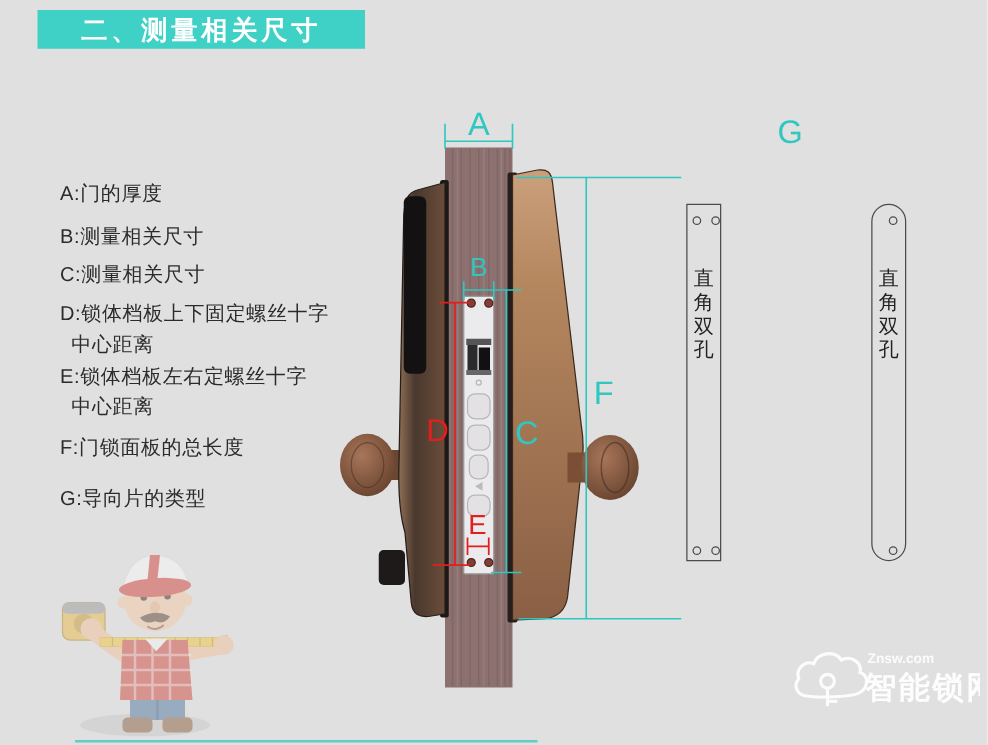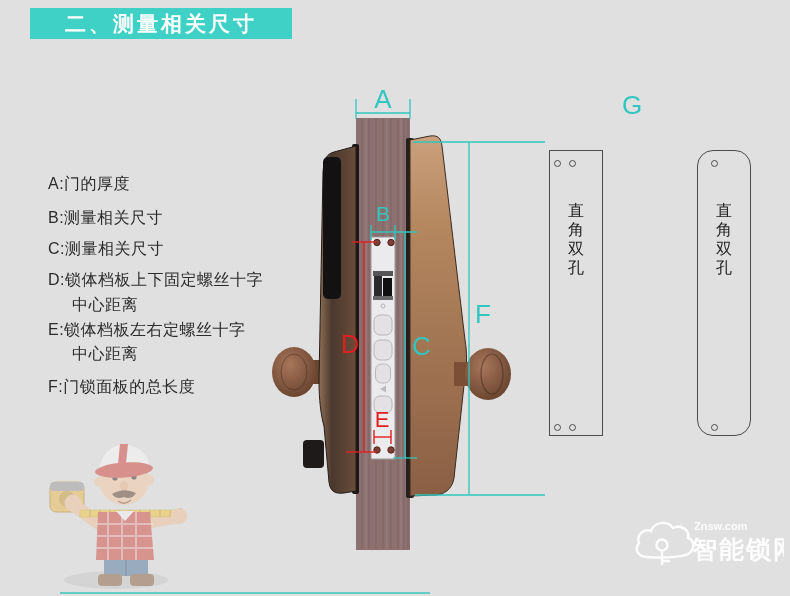--- a/index.html
+++ b/index.html
@@ -7,28 +7,28 @@
     position:relative;width:790px;height:596px;background:#e0e0e0;
     overflow:hidden;font-family:"Liberation Sans",sans-serif;
   }
   .header{
     position:absolute;left:30px;top:8px;width:262px;height:31px;
     background:#3fd1c6;color:#ffffff;font-size:21px;font-weight:bold;
     display:flex;align-items:center;justify-content:center;letter-spacing:3px;text-align:right;
   }
   .legend-line{
     position:absolute;left:48px;font-size:16px;line-height:20px;color:#2b2b2b;
-    letter-spacing:.5px;white-space:nowrap;margin-top:28px;
-  }
-  .legend-line.indent{left:72px;}
+    letter-spacing:.5px;white-space:nowrap;
+  }
+  .legend-line.indent{left:57px;}
   .g-label{
     position:absolute;left:622px;top:90px;font-size:26px;color:#2fc7bf;
   }
   .strip{
-    position:absolute;top:150px;width:54px;height:286px;
+    position:absolute;top:163px;width:28px;height:286px;
     border:1px solid #4c4c4c;box-sizing:border-box;background:transparent;
   }
   .strip.round{border-radius:16px;}
   .hole{
     position:absolute;width:7px;height:7px;border:1.5px solid #4c4c4c;
     border-radius:50%;box-sizing:border-box;
   }
   .strip-label{
     position:absolute;top:50px;left:50%;transform:translateX(-50%);
     width:18px;font-size:16px;line-height:19px;color:#222222;
@@ -56,20 +56,21 @@
   </div>
 
   <div class="legend-line" style="top:146px">A:门的厚度</div>
   <div class="legend-line" style="top:180px">B:测量相关尺寸</div>
   <div class="legend-line" style="top:211px">C:测量相关尺寸</div>
   <div class="legend-line" style="top:242px">D:锁体档板上下固定螺丝十字</div>
   <div class="legend-line indent" style="top:267px">中心距离</div>
   <div class="legend-line" style="top:292px">E:锁体档板左右定螺丝十字</div>
   <div class="legend-line indent" style="top:316px">中心距离</div>
   <div class="legend-line" style="top:349px">F:门锁面板的总长度</div>
+  <div class="legend-line" style="top:390px">G:导向片的类型</div>
 
   <svg class="lock-svg" width="285" height="480" viewBox="0 0 285 480">
     <defs>
       <linearGradient id="gradRight" x1="0" y1="0" x2="0" y2="1">
         <stop offset="0" stop-color="#caa07c"></stop>
         <stop offset="0.25" stop-color="#b5875f"></stop>
         <stop offset="1" stop-color="#8a5f44"></stop>
       </linearGradient>
       <linearGradient id="gradLeft" x1="0" y1="0" x2="1" y2="0">
         <stop offset="0" stop-color="#8f6f55"></stop>

